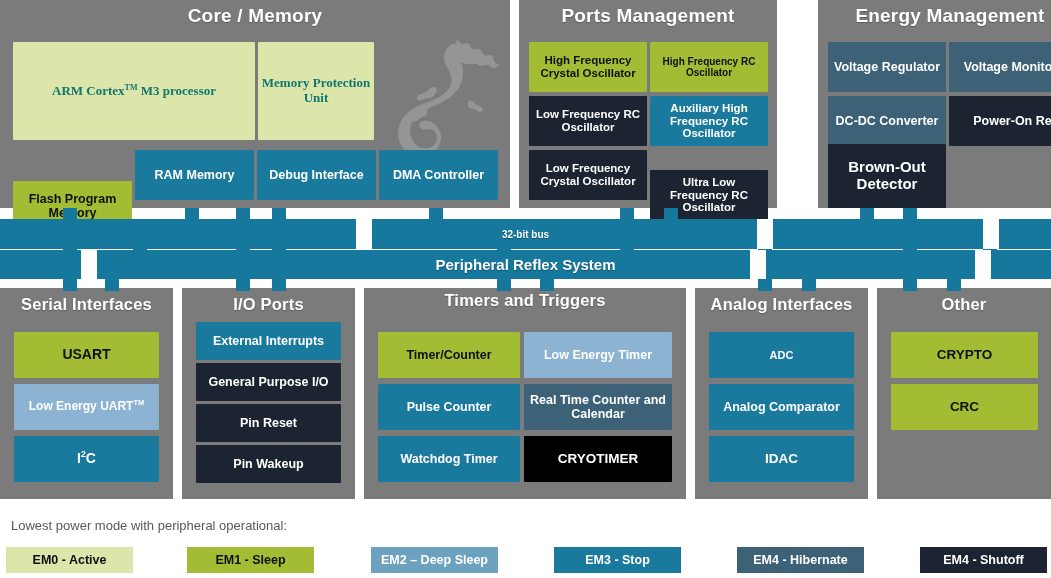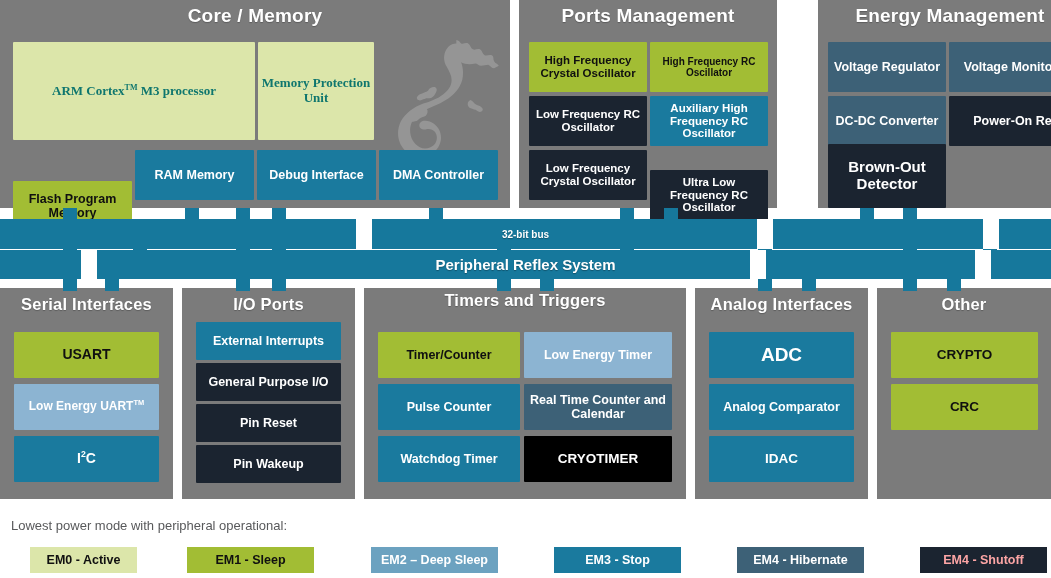--- a/index.html
+++ b/index.html
@@ -283,21 +283,21 @@
     <div class="blk c-em4h" style="left:160px; top:96px; width:148px; height:46px; font-size:12.5px;">
       <span>Real Time Counter and Calendar</span>
     </div>
     <div class="blk c-black" style="left:160px; top:148px; width:148px; height:46px; font-size:13.5px;">
       <span>CRYOTIMER</span>
     </div>
   </div>
 
   <div class="panel" style="left:695px; top:288px; width:173px; height:211px;">
     <div class="panel-title" style="font-size:16.5px; padding-top:7px;">Analog Interfaces</div>
-    <div class="blk c-em3" style="left:14px; top:44px; width:145px; height:46px; font-size:19px;">
+    <div class="blk c-em3" style="left:14px; top:44px; width:145px; height:46px; font-size:11px;">
       <span>ADC</span>
     </div>
     <div class="blk c-em3" style="left:14px; top:96px; width:145px; height:46px; font-size:12.5px;">
       <span>Analog Comparator</span>
     </div>
     <div class="blk c-em3" style="left:14px; top:148px; width:145px; height:46px; font-size:13.5px;">
       <span>IDAC</span>
     </div>
   </div>
 
@@ -306,32 +306,32 @@
     <div class="blk c-em1" style="left:14px; top:44px; width:147px; height:46px; font-size:13.5px;">
       <span>CRYPTO</span>
     </div>
     <div class="blk c-em1" style="left:14px; top:96px; width:147px; height:46px; font-size:13.5px;">
       <span>CRC</span>
     </div>
   </div>
 
   <div class="legend-caption" style="left:11px; top:518px;">Lowest power mode with peripheral operational:</div>
 
-  <div class="legend-item" style="left:6px; top:547px; width:107px; background:#dce6aa; color:#101010;margin-left:24px;">
+  <div class="legend-item" style="left:6px; top:547px; width:127px; background:#dce6aa; color:#101010;">
     <span>EM0 - Active</span>
   </div>
   <div class="legend-item" style="left:187px; top:547px; width:127px; background:#a2bd34; color:#101010;">
     <span>EM1 - Sleep</span>
   </div>
   <div class="legend-item" style="left:371px; top:547px; width:127px; background:#6ca2c0; color:#ffffff;">
     <span>EM2 – Deep Sleep</span>
   </div>
   <div class="legend-item" style="left:554px; top:547px; width:127px; background:#1a7a9e; color:#ffffff;">
     <span>EM3 - Stop</span>
   </div>
   <div class="legend-item" style="left:737px; top:547px; width:127px; background:#3d6177; color:#ffffff;">
     <span>EM4 - Hibernate</span>
   </div>
-  <div class="legend-item" style="left:920px; top:547px; width:127px; background:#1b2430; color:#fca5a5;">
+  <div class="legend-item" style="left:920px; top:547px; width:127px; background:#1b2430; color:#ffffff;">
     <span>EM4 - Shutoff</span>
   </div>
 
 </div>
 
 </body></html>

